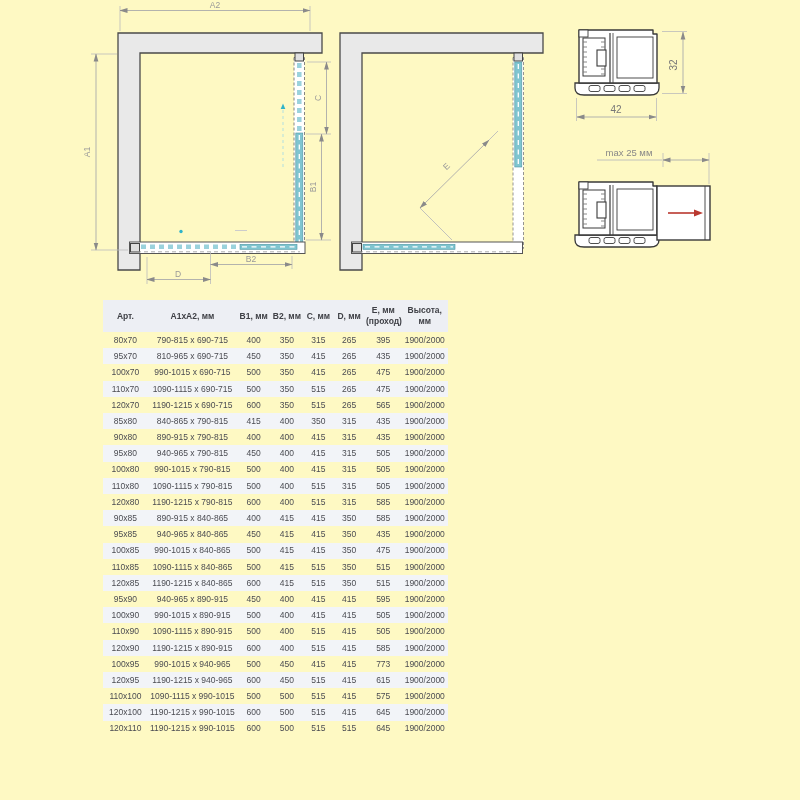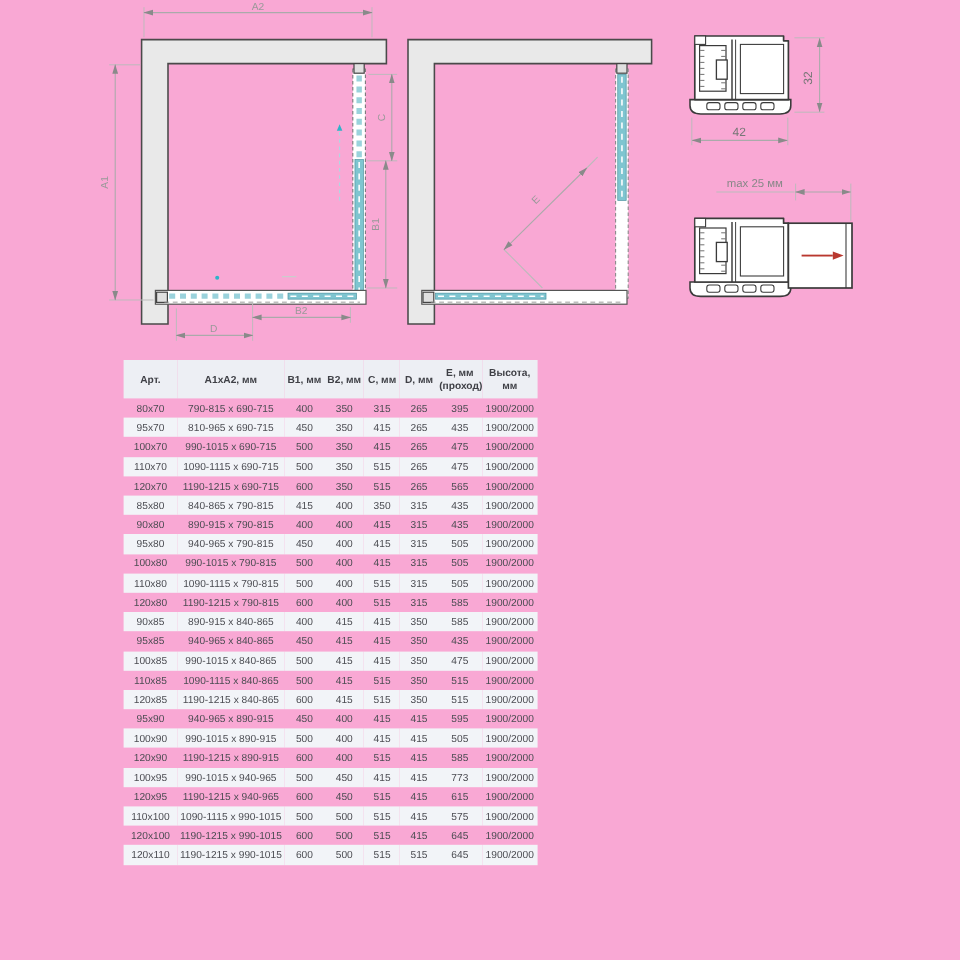--- a/index.html
+++ b/index.html
@@ -1,16 +1,16 @@
 <!DOCTYPE html>
 <html><head>
 <meta charset="utf-8">
 <style>
   html,body{margin:0;padding:0;background:#fff;}
-  .canvas{position:relative;width:800px;height:800px;background:#f9a8d4;overflow:hidden;
+  .canvas{position:relative;width:800px;height:800px;background:#fef9c3;overflow:hidden;
           font-family:"Liberation Sans",sans-serif;}
   svg text{font-family:"Liberation Sans",sans-serif;}
   .dimlbl{font-size:8.5px;fill:#999;}
   .proflbl{font-size:10px;fill:#777;}
   .maxlbl{font-size:9.5px;fill:#888;}
 
   table.spec{position:absolute;left:103px;top:300px;width:345px;border-collapse:collapse;table-layout:fixed;}
   table.spec th{background:#edeff4;font-size:8.5px;font-weight:bold;color:#3f4046;
                 padding:5px 1px;text-align:center;white-space:pre-line;line-height:1.3;vertical-align:middle;}
   table.spec td{font-size:8.5px;color:#4b4c52;text-align:center;padding:0 1px;height:16.2px;line-height:1;}
@@ -352,20 +352,30 @@
           <td>100x90</td>
           <td>990-1015 x 890-915</td>
           <td>500</td>
           <td>400</td>
           <td>415</td>
           <td>415</td>
           <td>505</td>
           <td>1900/2000</td>
         </tr>
         <tr>
+          <td>110x90</td>
+          <td>1090-1115 x 890-915</td>
+          <td>500</td>
+          <td>400</td>
+          <td>515</td>
+          <td>415</td>
+          <td>505</td>
+          <td>1900/2000</td>
+        </tr>
+        <tr>
           <td>120x90</td>
           <td>1190-1215 x 890-915</td>
           <td>600</td>
           <td>400</td>
           <td>515</td>
           <td>415</td>
           <td>585</td>
           <td>1900/2000</td>
         </tr>
         <tr>

